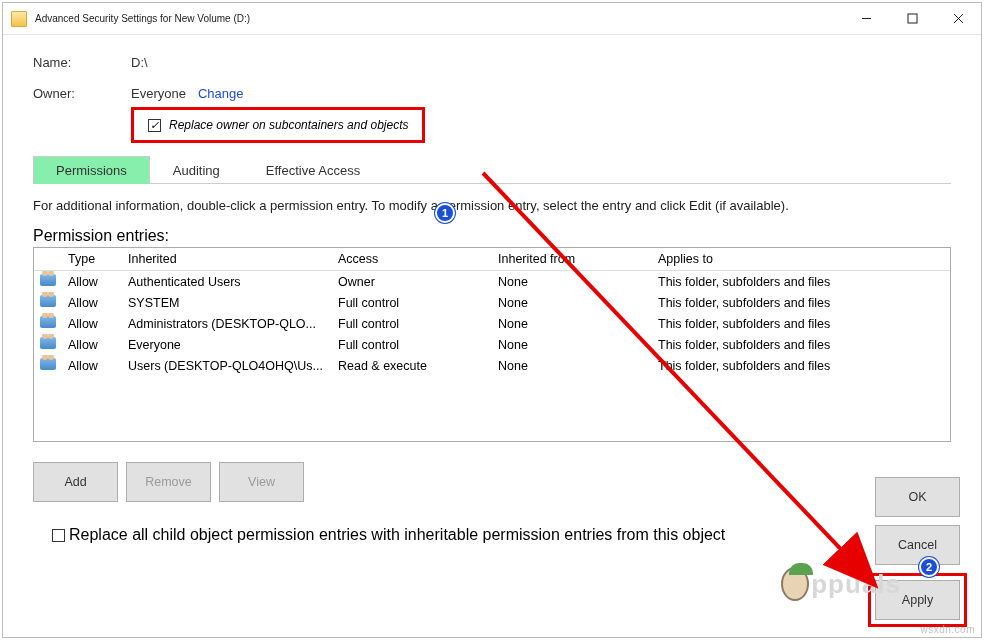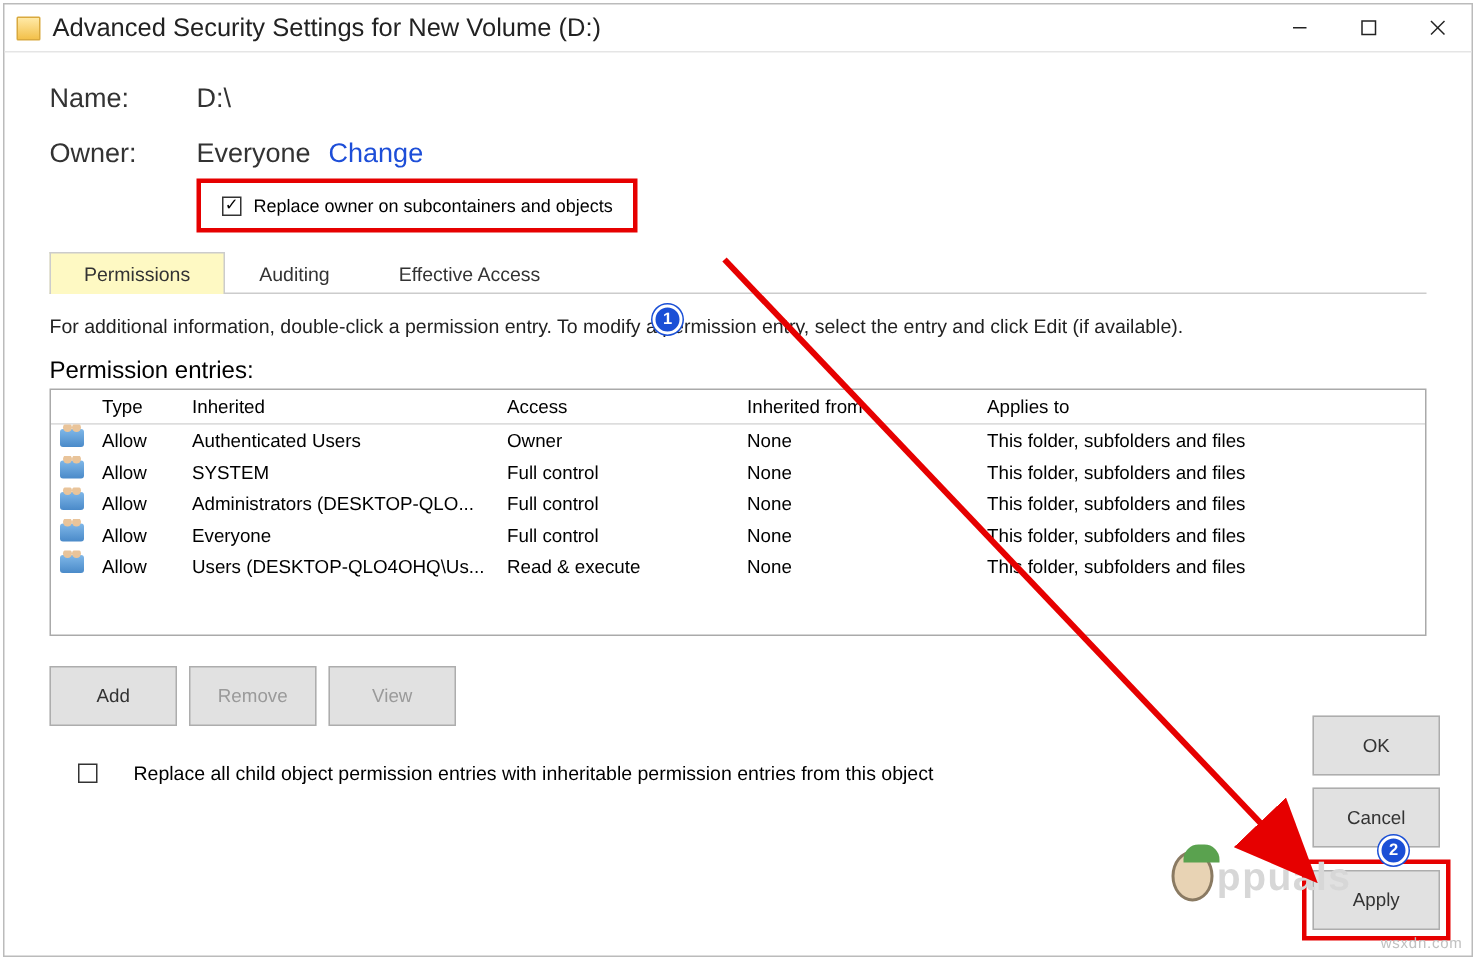--- a/index.html
+++ b/index.html
@@ -27,40 +27,41 @@
   height: 32px;
   padding: 0 0 0 8px;
   border-bottom: 1px solid #e5e5e5;
 }
 .titlebar .folder-icon {
   width: 16px; height: 16px; margin-right: 8px;
   background: linear-gradient(#ffe9a6,#f3c14b);
   border: 1px solid #d9a93e;
   border-radius: 1px;
 }
-.titlebar .title { flex: 1; font-size: 17px; color: #222; }
+.titlebar .title { flex: 1; font-size: 10px; color: #222; }
 .win-buttons { display: flex; }
 .win-btn {
   width: 46px; height: 30px;
   display: flex; align-items: center; justify-content: center;
   font-size: 13px; color: #222;
 }
 .win-btn svg { width:11px; height:11px; stroke:#222; stroke-width:1; fill:none; }
 .content {
   padding: 20px 30px 0 30px;
   position: relative;
 }
-.info-row { display: flex; margin-bottom: 16px; font-size: 18px; }
+.info-row { display: flex; margin-bottom: 16px; font-size: 13px; }
 .info-label { width: 98px; color: #333; }
 .info-value { color: #333; }
 .owner-line { display: flex; align-items: center; gap: 12px; }
 .change-link { color: #1d4ed8; }
 .checkbox-row {
   display: flex; align-items: center; gap: 8px;
   padding: 4px 6px;
+  font-style: italic;
 }
 .checkbox {
   width: 13px; height: 13px; border: 1px solid #333;
   display: inline-flex; align-items: center; justify-content: center;
 }
 .checkbox.checked::after {
   content: "✓"; font-size: 11px; line-height: 1; color: #000;
 }
 .red-box {
   border: 3px solid #e60000;
@@ -80,35 +81,35 @@
   padding: 6px 22px;
   font-size: 13px;
   color: #333;
   border: 1px solid transparent;
   border-bottom: none;
   position: relative;
   top: 1px;
 }
 .tab.active {
   border-color: #ccc;
-  background: #fef9c3;
+  background: #86efac;
 }
 .instr {
   margin-top: 14px;
   font-size: 13px;
   color: #222;
 }
 .entries-label {
   margin-top: 14px;
   font-size: 16px;
 }
 .entries {
   border: 1px solid #aaa;
   margin-top: 2px;
-  height: 165px;
+  height: 195px;
 }
 .entries table {
   width: 100%;
   border-collapse: collapse;
   font-size: 12.5px;
 }
 .entries th {
   text-align: left;
   font-weight: normal;
   padding: 4px 6px;
@@ -144,22 +145,22 @@
   min-width: 85px; height: 40px;
   border: 1px solid #adadad;
   background: #e1e1e1;
   font-size: 12.5px;
   color: #333;
   display: inline-flex; align-items: center; justify-content: center;
 }
 .btn.disabled { color: #9a9a9a; }
 .bottom-check {
   margin-top: 24px;
-  display: flex; align-items: center; gap: 24px;
-  font-size: 13px;
+  display: flex; align-items: center; gap: 4px;
+  font-size: 16px;
   padding-left: 19px;
 }
 .dialog-buttons {
   position: absolute;
   right: 14px;
   bottom: 10px;
   display: flex;
   gap: 8px;
   align-items: center;
   flex-direction: column;

